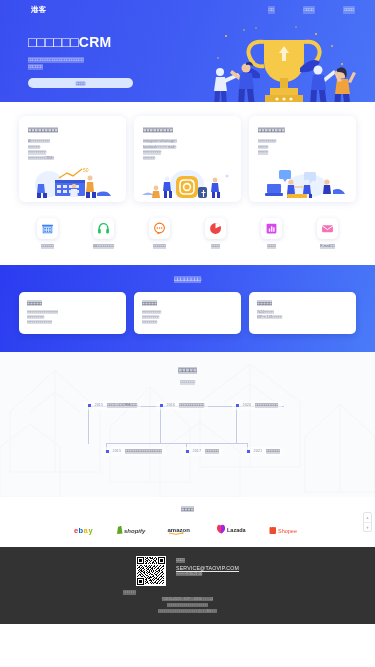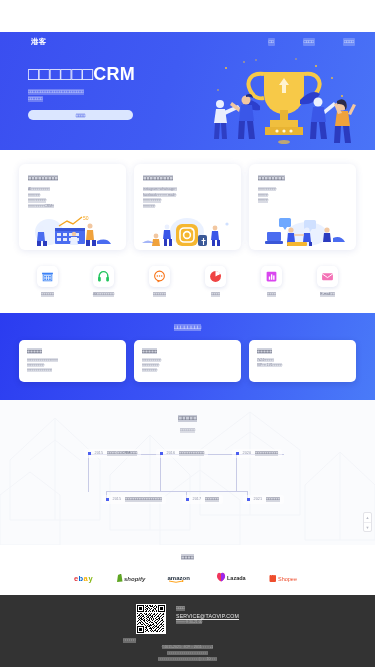--- a/index.html
+++ b/index.html
@@ -6,24 +6,23 @@
   html, body { width: 375px; height: 667px; }
   body {
     font-family: "Liberation Sans", sans-serif;
     background: #ffffff;
     overflow: hidden;
     position: relative;
   }
   
   .hero {
     position: relative;
-    height: 118px;
+    height: 102px;
     background: linear-gradient(110deg, #3a4ef0 0%, #3f5bf3 45%, #4a74f7 100%);
     overflow: hidden;
-    margin-top: 32px;
   }
   .navbar {
     position: relative;
     height: 20px;
     display: flex;
     align-items: center;
     padding: 0 14px;
     z-index: 5;
   }
   .brand {
@@ -52,21 +51,21 @@
     display: flex;
     height: 98px;
   }
   .hero-text {
     padding-left: 28px;
     padding-top: 14px;
     width: 190px;
     z-index: 3;
   }
   .hero-title {
-    font-size: 18px;
+    font-size: 14px;
     font-weight: bold;
     color: #ffffff;
     letter-spacing: .3px;
     line-height: 16px;
     white-space: nowrap;
   }
   .hero-title .boxes { letter-spacing: 0px; }
   .hero-sub {
     margin-top: 6px;
     font-size: 4px;

